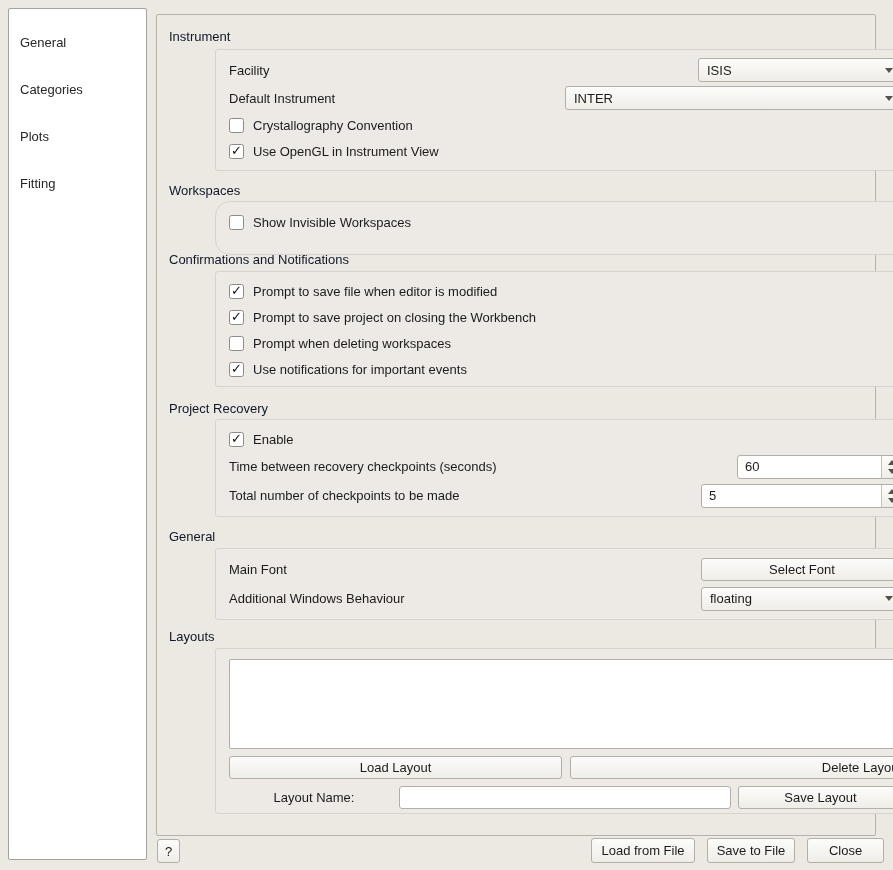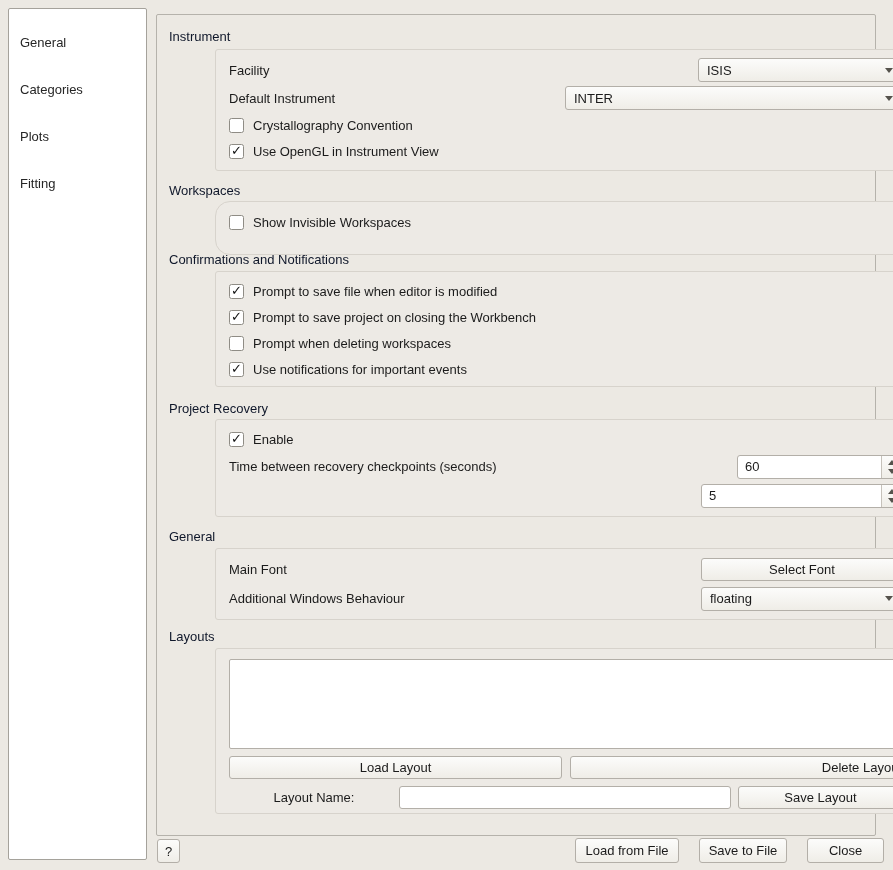--- a/index.html
+++ b/index.html
@@ -78,21 +78,21 @@
     background:#ffffff;border:1px solid #b3afa8;border-radius:3px;
     box-sizing:border-box;height:23px;font-family:inherit;font-size:13px;color:#1b1b1b;
     padding:0 6px;outline:none;
   }
   .listbox{
     background:#ffffff;border:1px solid #b3afa8;border-radius:2px;
     box-sizing:border-box;
   }
   .ctl-right{margin-left:auto;}
   
-  .footer-right{position:absolute;right:9px;bottom:7px;height:25px;display:flex;gap:20px;}
+  .footer-right{position:absolute;right:9px;bottom:7px;height:25px;display:flex;gap:12px;}
   .help-btn{position:absolute;left:157px;top:839px;width:23px;height:24px;}
 </style>
 </head>
 <body>
 
 <div class="sidebar">
   <div class="sidebar-item">General</div>
   <div class="sidebar-item">Categories</div>
   <div class="sidebar-item">Plots</div>
   <div class="sidebar-item">Fitting</div>
@@ -174,20 +174,21 @@
       <span class="lbl">Time between recovery checkpoints (seconds)</span>
       <div class="spinbox ctl-right" style="width:166px;">
         <span class="spin-value">60</span>
         <span class="spin-buttons">
           <span class="tri-up"></span>
           <span class="tri-down"></span>
         </span>
       </div>
     </div>
     <div class="row" style="height:29px;">
+      <span class="lbl">Total number of checkpoints to be made</span>
       <div class="spinbox ctl-right" style="width:202px;">
         <span class="spin-value">5</span>
         <span class="spin-buttons">
           <span class="tri-up"></span>
           <span class="tri-down"></span>
         </span>
       </div>
     </div>
   </div>
 

